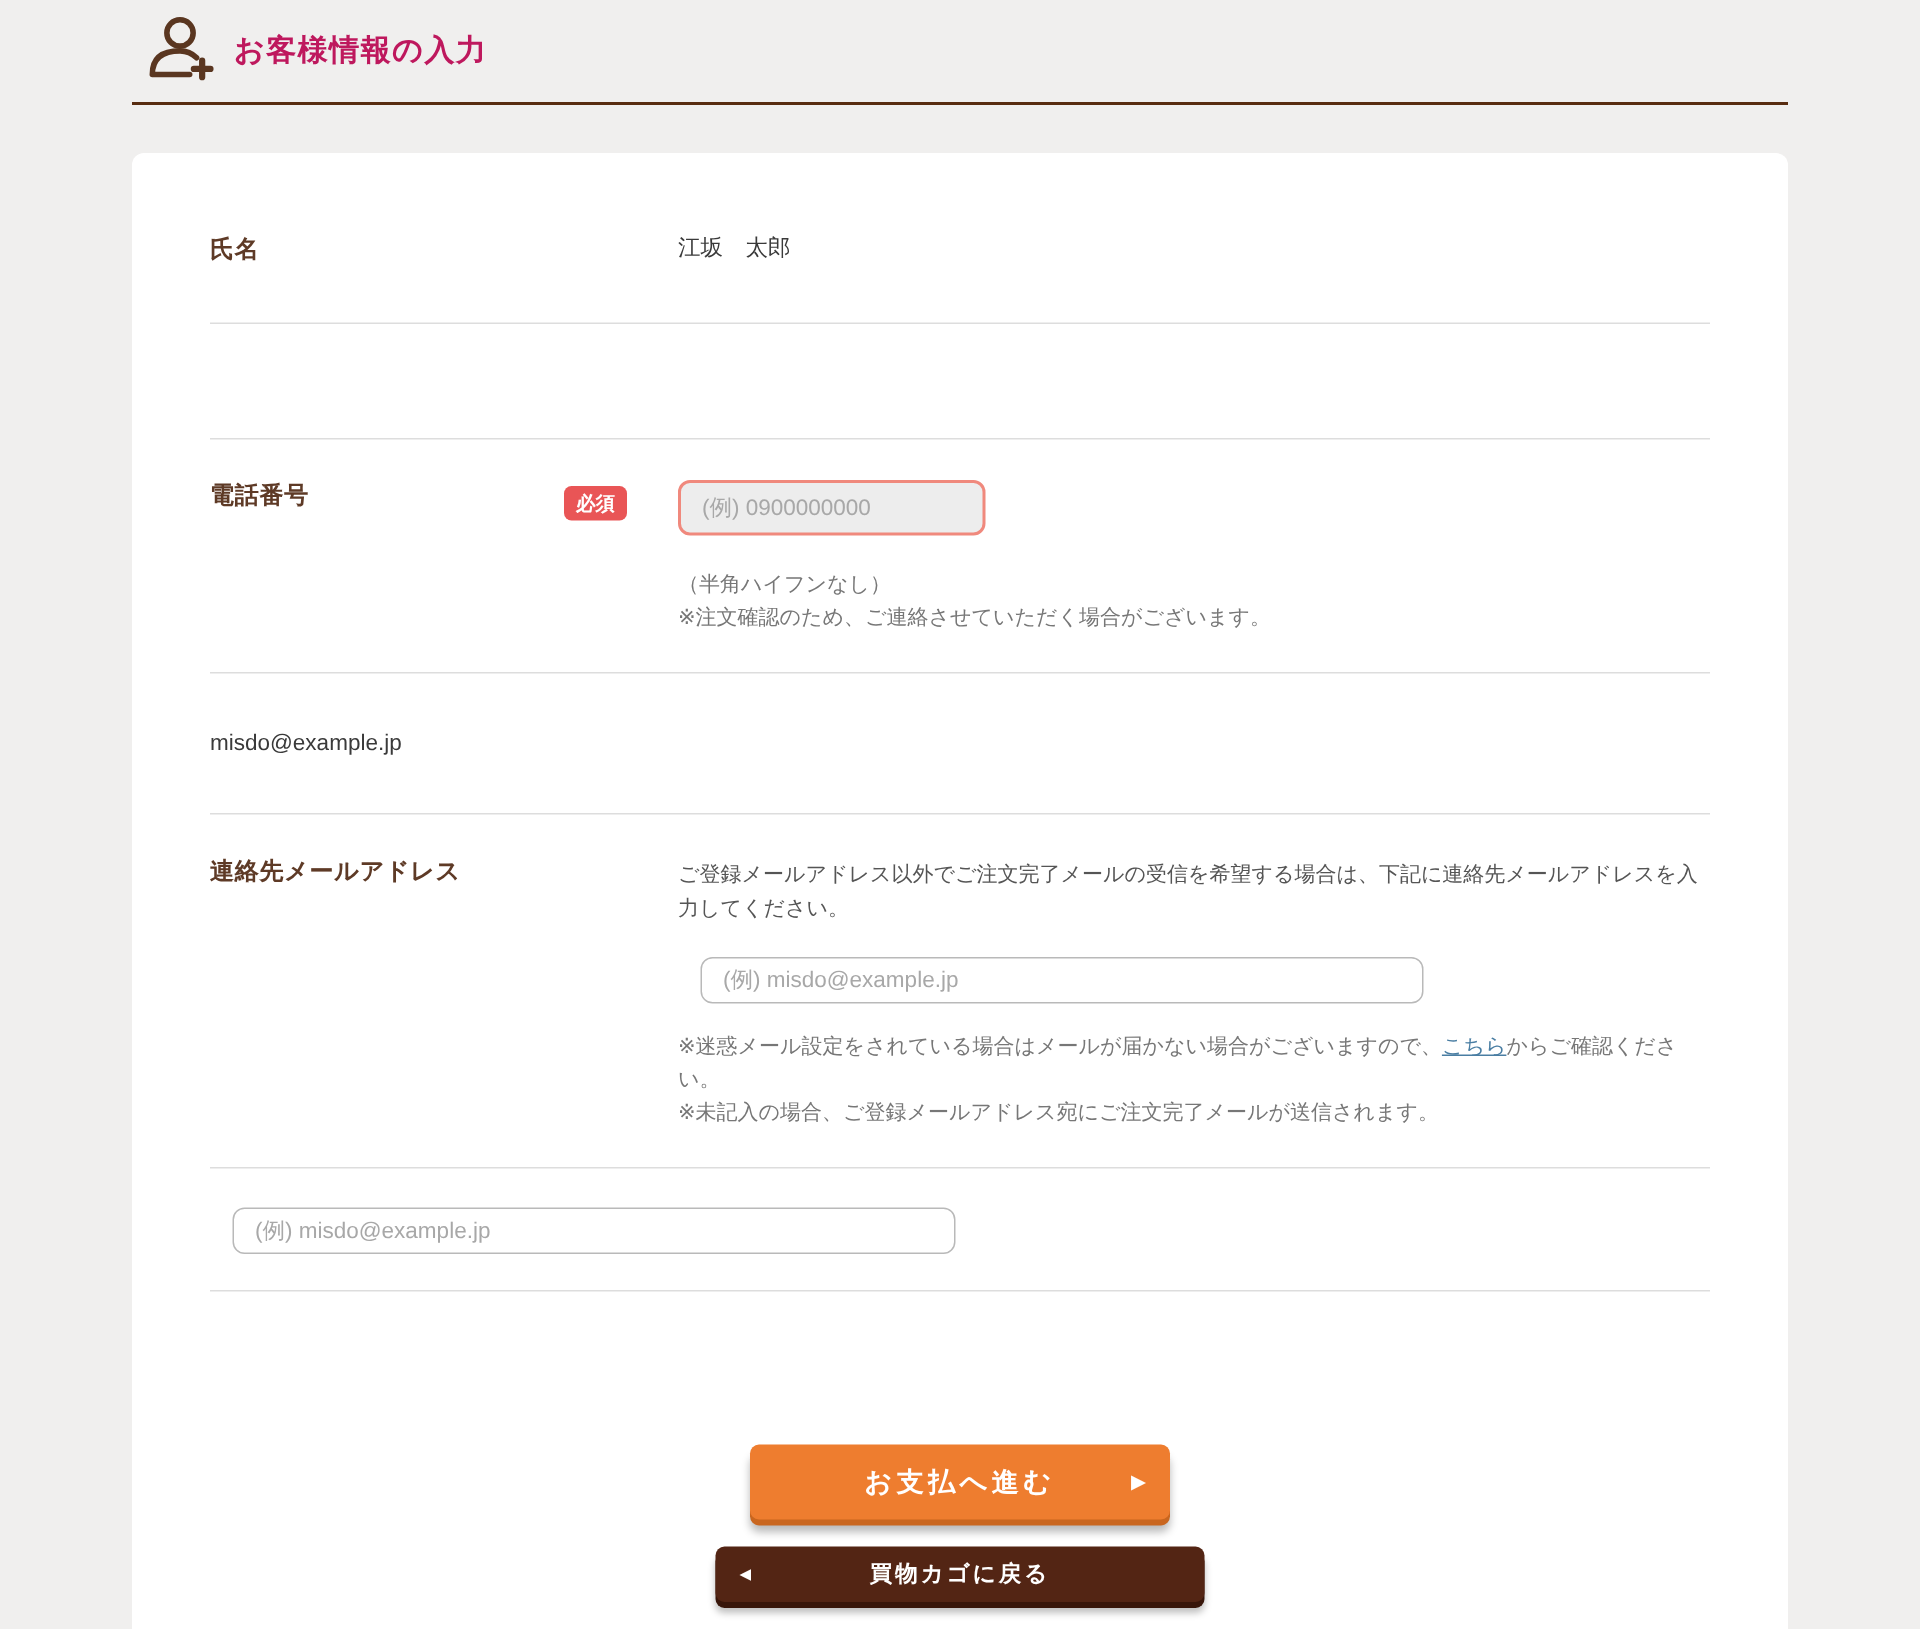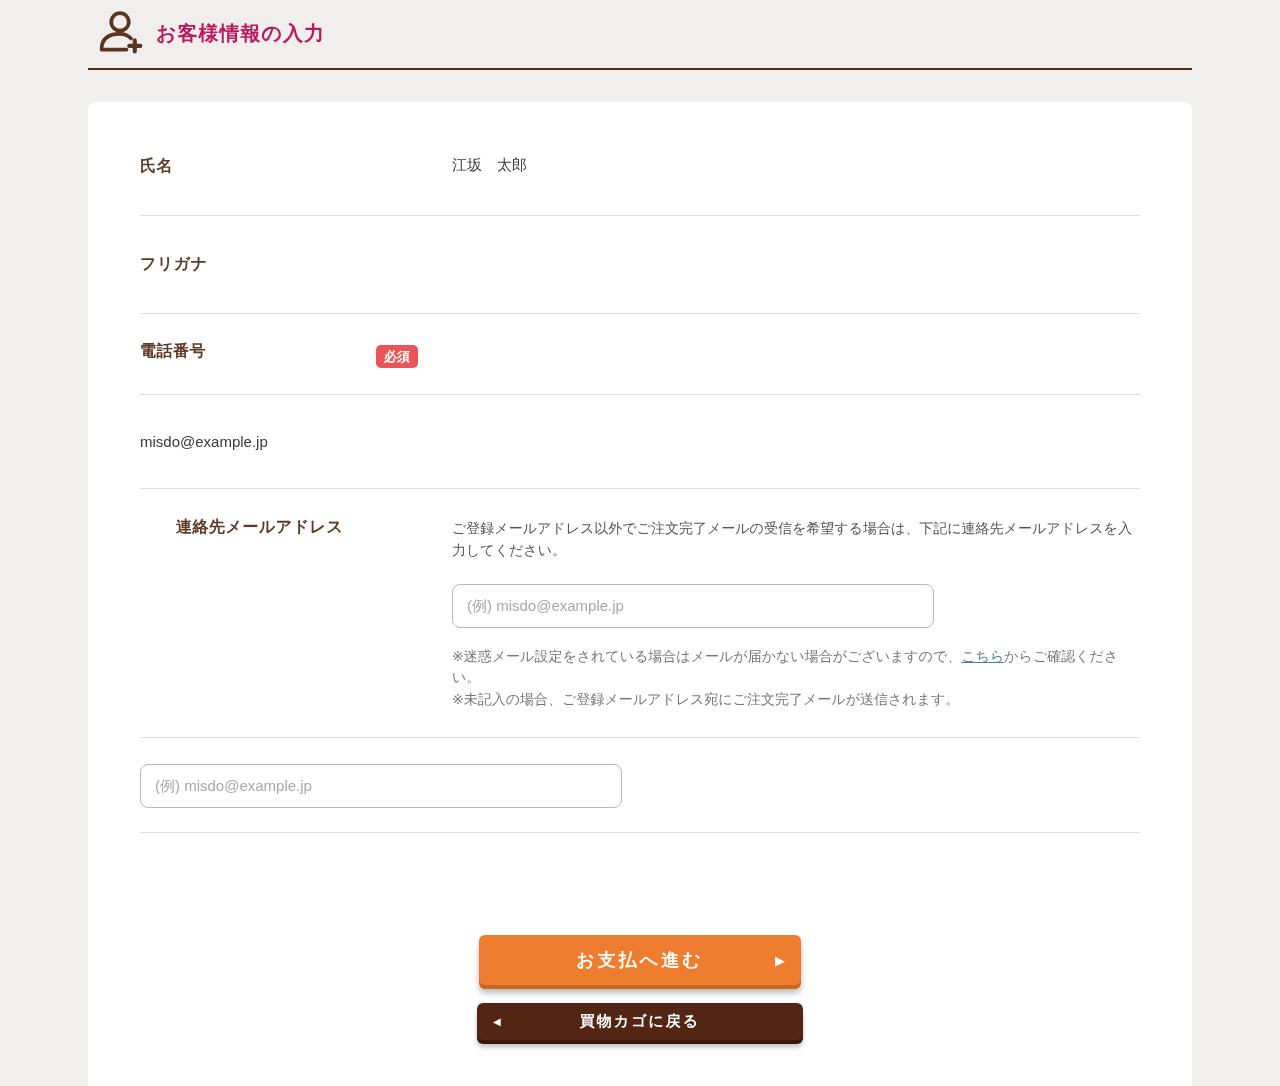--- a/index.html
+++ b/index.html
@@ -52,21 +52,21 @@
     font-size: 15px;
     color: #3a3a3a;
   }
 
   .row-name, .row-kana, .row-regmail { padding: 38px 0; }
   .row-name { padding-top: 54px; }
   .row-name .row-label, .row-kana .row-label, .row-regmail .row-label { grid-column: 1 / 3; }
 
   .row-phone { padding: 27px 0 26px 0; }
   .row-mail  { padding: 28px 0 26px 0; }
-  .row-mail .row-label { grid-column: 1 / 3; margin-left: 36px; }
+  .row-mail .row-label { grid-column: 1 / 3; }
   .row-mail2 { padding: 26px 0 24px 0; align-items: center; }
   .row-mail2 .row-label { grid-column: 1 / 3; }
 
   .badge-required {
     display: inline-block;
     background: #e95556;
     color: #ffffff;
     font-size: 13px;
     font-weight: bold;
     padding: 5px 8px;
@@ -87,24 +87,25 @@
 
   .input-phone {
     width: 205px;
     height: 37px;
     border: 2px solid #f0897d;
     background: #ededed;
     padding: 0 14px;
   }
   .input-mail {
     width: 482px;
-    height: 44px;
+    height: 31px;
     border: 1px solid #b9b9b9;
     background: #ffffff;
     padding: 0 14px;
+    margin-left: 15px;
   }
 
   .note {
     font-size: 14px;
     color: #777777;
     line-height: 1.55;
   }
   .row-phone .note-block { margin-top: 22px; }
   .desc {
     font-size: 14px;
@@ -130,21 +131,21 @@
   .btn {
     position: relative;
     border: none;
     font-family: inherit;
     font-weight: bold;
     color: #ffffff;
     cursor: pointer;
     border-radius: 6px;
   }
   .btn-submit {
-    width: 322px;
+    width: 280px;
     height: 50px;
     background: #ee7d2f;
     font-size: 18px;
     letter-spacing: 3px;
     box-shadow: 0 4px 0 #c9661f, 0 8px 6px rgba(0,0,0,0.28);
   }
   .btn-submit .arrow {
     position: absolute;
     right: 16px;
     top: 50%;
@@ -185,27 +186,33 @@
 </header>
 
 <main class="card">
 
   <div class="row row-name">
     <div class="row-label">氏名</div>
     <div class="value">江坂　太郎</div>
   </div>
 
   <div class="row row-kana">
-    <div class="row-label">フリガナ</div>
   </div>
 
   <div class="row row-phone">
     <div class="row-label">電話番号</div>
     <div>
       <span class="badge-required">必須</span>
+    </div>
+    <div>
+      <input type="text" class="input-phone" placeholder="(例) 0900000000" style="">
+      <div class="note-block">
+        <div class="note">（半角ハイフンなし）</div>
+        <div class="note">※注文確認のため、ご連絡させていただく場合がございます。</div>
+      </div>
     </div>
   </div>
 
   <div class="row row-regmail">
     <div class="value">misdo@example.jp</div>
   </div>
 
   <div class="row row-mail">
     <div class="row-label">連絡先メールアドレス</div>
     <div>

